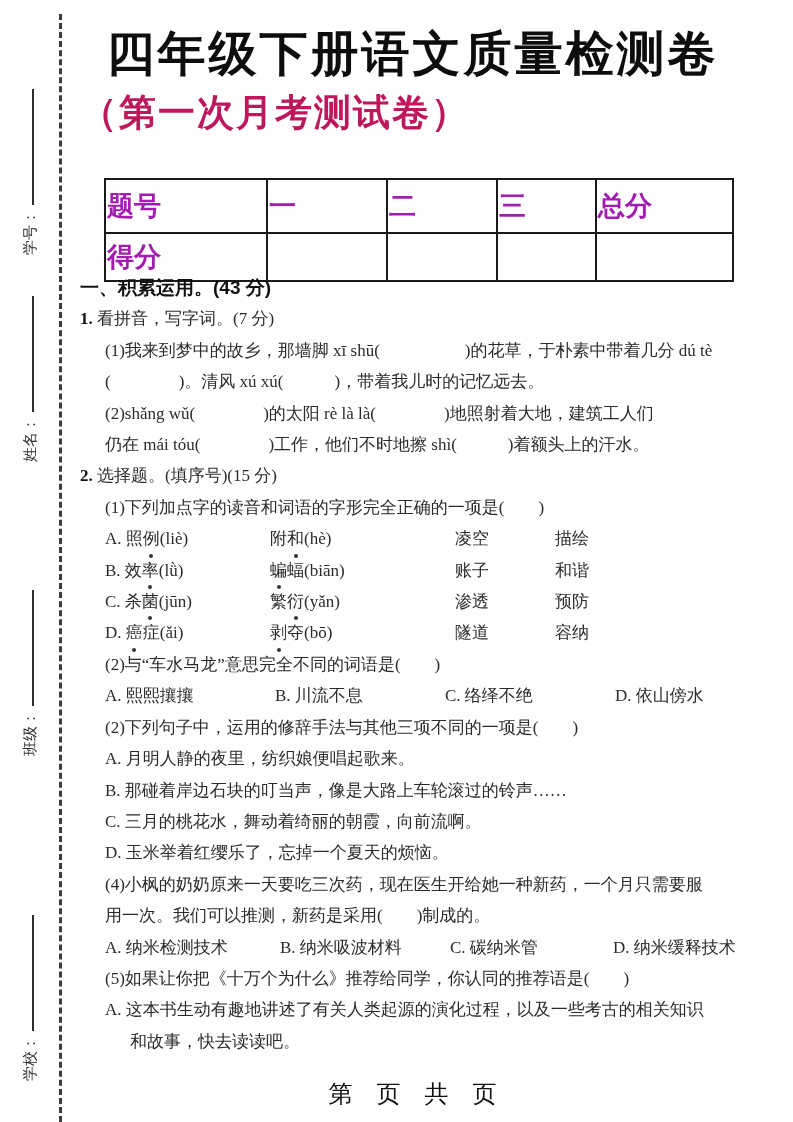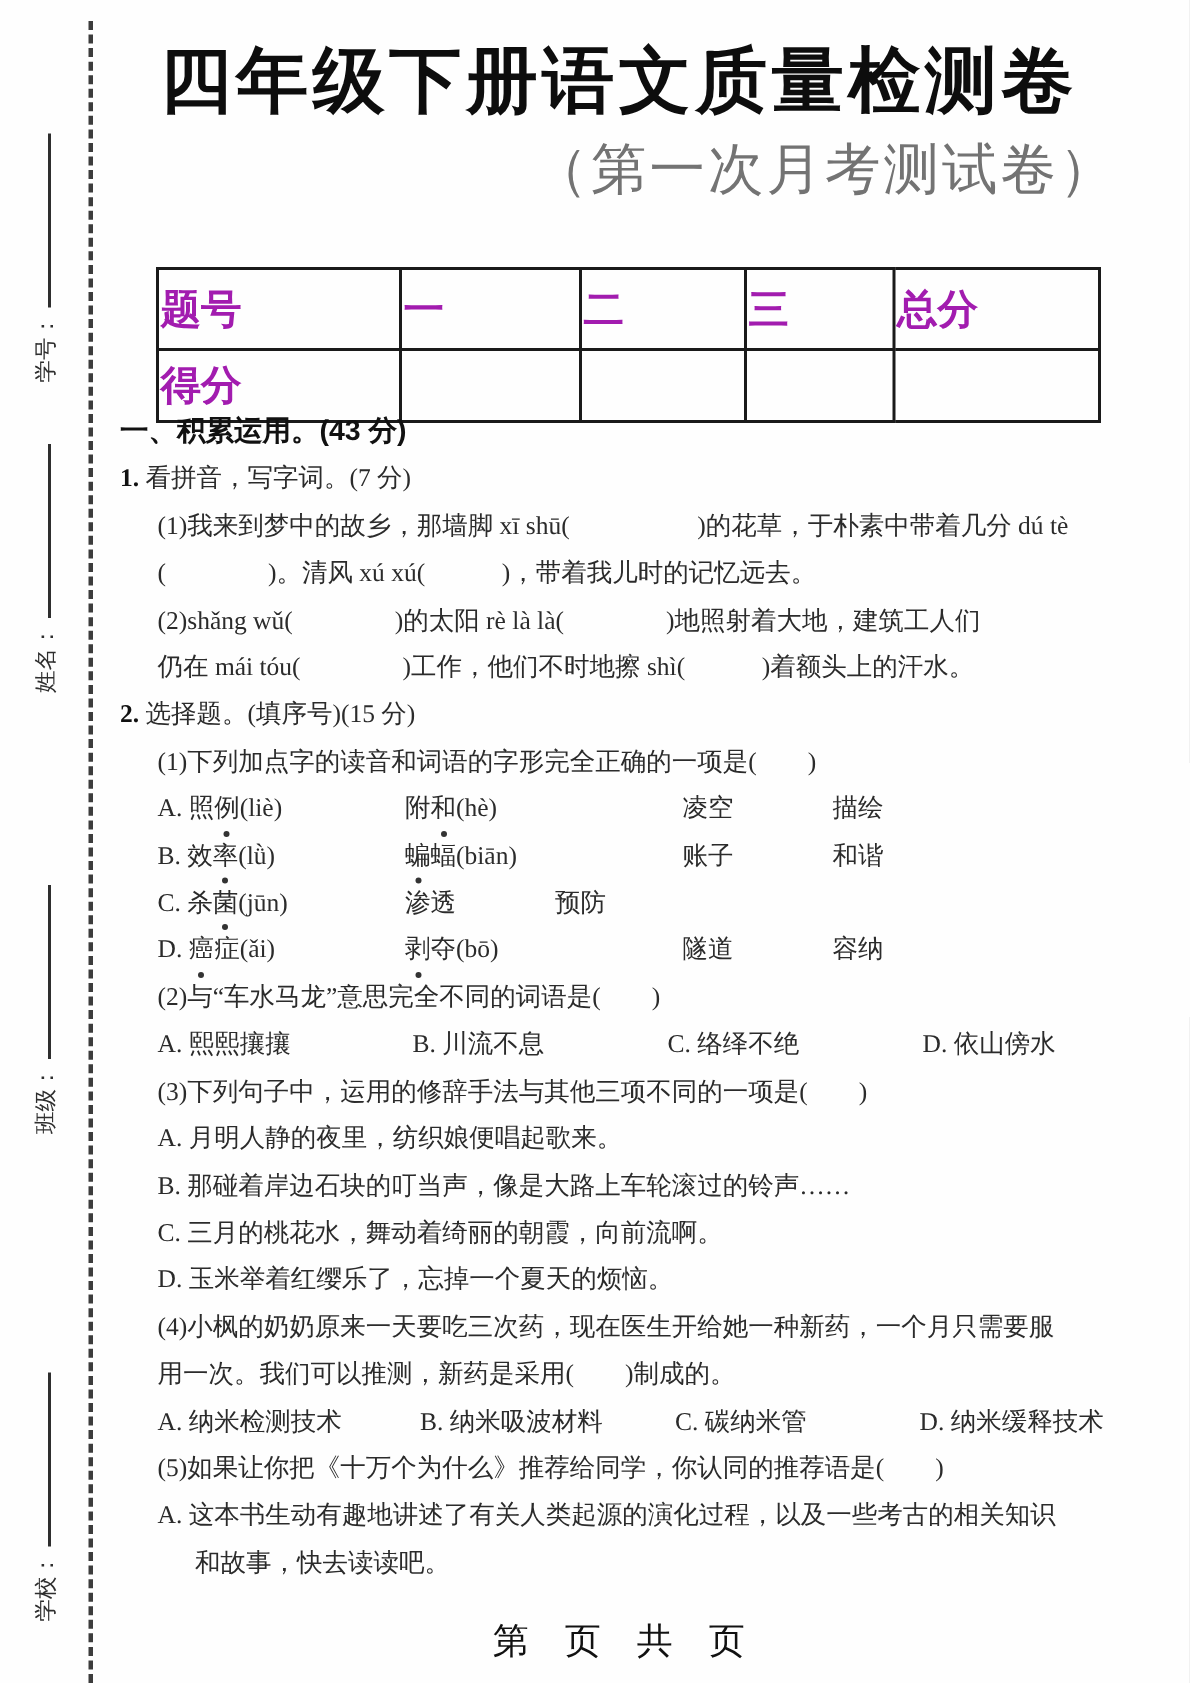--- a/index.html
+++ b/index.html
@@ -26,22 +26,22 @@
   }
   
   .title{
     position:absolute; top:22px; left:80px; width:665px;
     text-align:center; font-size:48px; font-weight:bold; letter-spacing:3px;
     font-family:"Liberation Sans","DejaVu Sans",sans-serif; color:#0d0d0d;
     white-space:nowrap;
   }
   .subtitle{
     position:absolute; top:88px; left:80px; width:665px;
-    text-align:right; font-size:37px; font-weight:normal; letter-spacing:2px;
-    font-family:"Liberation Sans","DejaVu Sans",sans-serif; color:#737373;
+    text-align:left; font-size:37px; font-weight:bold; letter-spacing:2px;
+    font-family:"Liberation Sans","DejaVu Sans",sans-serif; color:#be185d;
     white-space:nowrap;
   }
   .meta{
     position:absolute; top:148px; left:80px; width:665px;
     text-align:right; font-size:17px; font-weight:bold;
     font-family:"Liberation Sans","DejaVu Sans",sans-serif; color:#111;
   }
   
   table.score{
     position:absolute; top:178px; left:104px;
@@ -173,39 +173,40 @@
       <span class="c4">描绘</span>
     </div>
     <div class="line indent1 optgrid">
       <span class="c1"><span>B. </span><span>效</span><span class="em-dot">率</span><span>(lǜ)</span></span>
       <span class="c2"><span></span><span class="em-dot">蝙</span><span>蝠(biān)</span></span>
       <span class="c3">账子</span>
       <span class="c4">和谐</span>
     </div>
     <div class="line indent1 optgrid">
       <span class="c1"><span>C. </span><span>杀</span><span class="em-dot">菌</span><span>(jūn)</span></span>
+      <span class="c2"><span>繁</span><span class="em-dot">衍</span><span>(yǎn)</span></span>
       <span class="c3">渗透</span>
       <span class="c4">预防</span>
     </div>
     <div class="line indent1 optgrid">
       <span class="c1"><span>D. </span><span></span><span class="em-dot">癌</span><span>症(ǎi)</span></span>
       <span class="c2"><span></span><span class="em-dot">剥</span><span>夺(bō)</span></span>
       <span class="c3">隧道</span>
       <span class="c4">容纳</span>
     </div>
 
     <div class="line indent1">(2)与“车水马龙”意思完全不同的词语是(　　)</div>
     <div class="line indent1 opts4">
       <span class="o1">A. 熙熙攘攘</span>
       <span class="o2">B. 川流不息</span>
       <span class="o3">C. 络绎不绝</span>
       <span class="o4">D. 依山傍水</span>
     </div>
 
-    <div class="line indent1">(3)下列句子中，运用的修辞手法与其他三项不同的一项是(　　)</div>
+    <div class="line indent1">(2)下列句子中，运用的修辞手法与其他三项不同的一项是(　　)</div>
     <div class="line indent1">A. 月明人静的夜里，纺织娘便唱起歌来。</div>
     <div class="line indent1">B. 那碰着岸边石块的叮当声，像是大路上车轮滚过的铃声……</div>
     <div class="line indent1">C. 三月的桃花水，舞动着绮丽的朝霞，向前流啊。</div>
     <div class="line indent1">D. 玉米举着红缨乐了，忘掉一个夏天的烦恼。</div>
 
     <div class="line indent1">(4)小枫的奶奶原来一天要吃三次药，现在医生开给她一种新药，一个月只需要服</div>
     <div class="line indent1">用一次。我们可以推测，新药是采用(　　)制成的。</div>
     <div class="line indent1 opts4 opts4n">
       <span class="o1">A. 纳米检测技术</span>
       <span class="o2">B. 纳米吸波材料</span>

